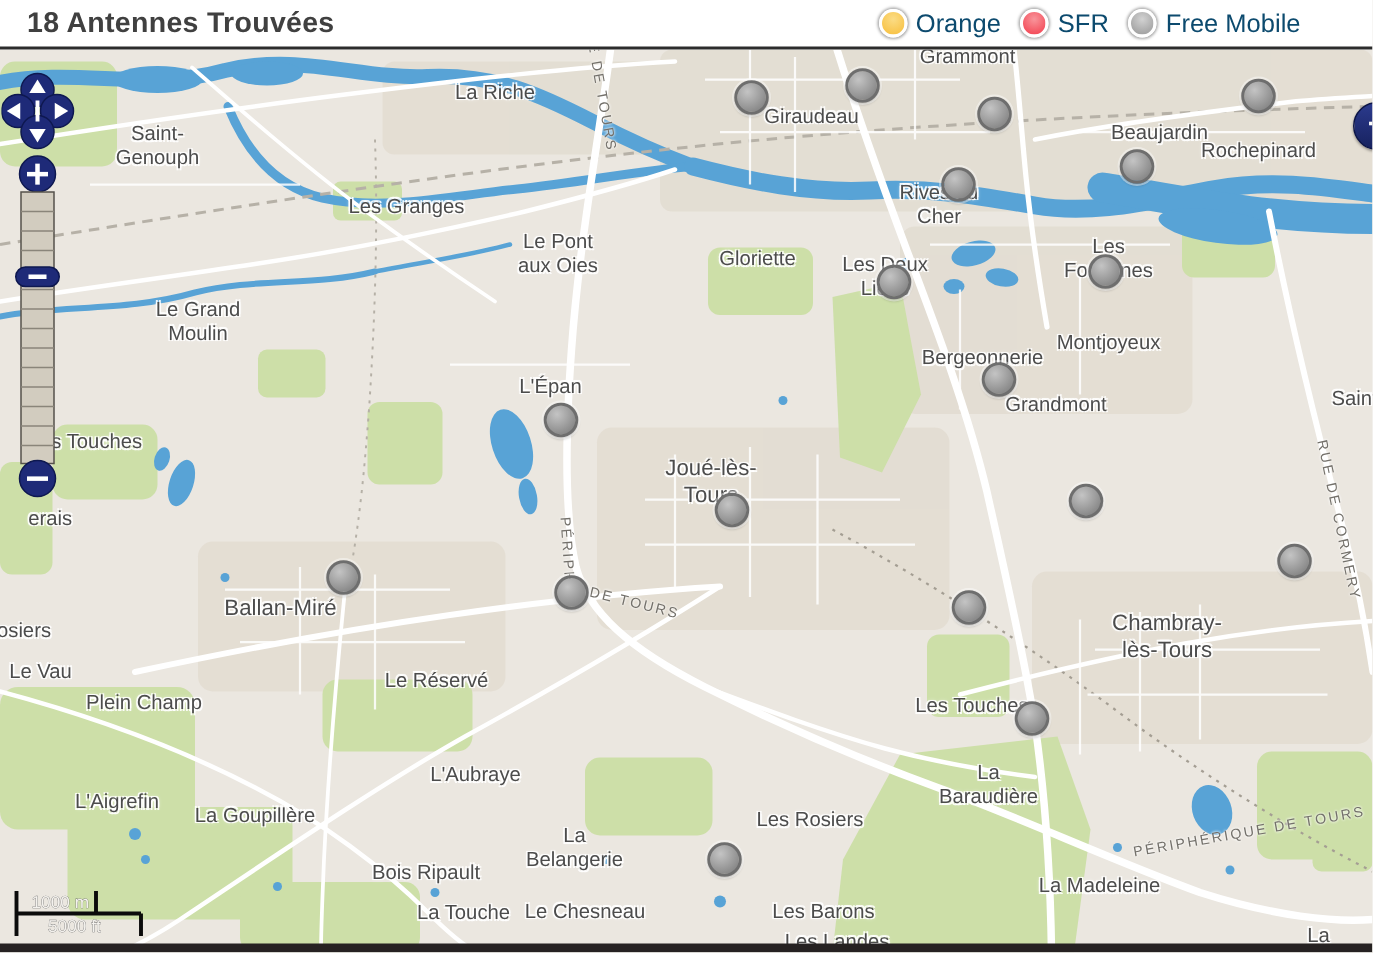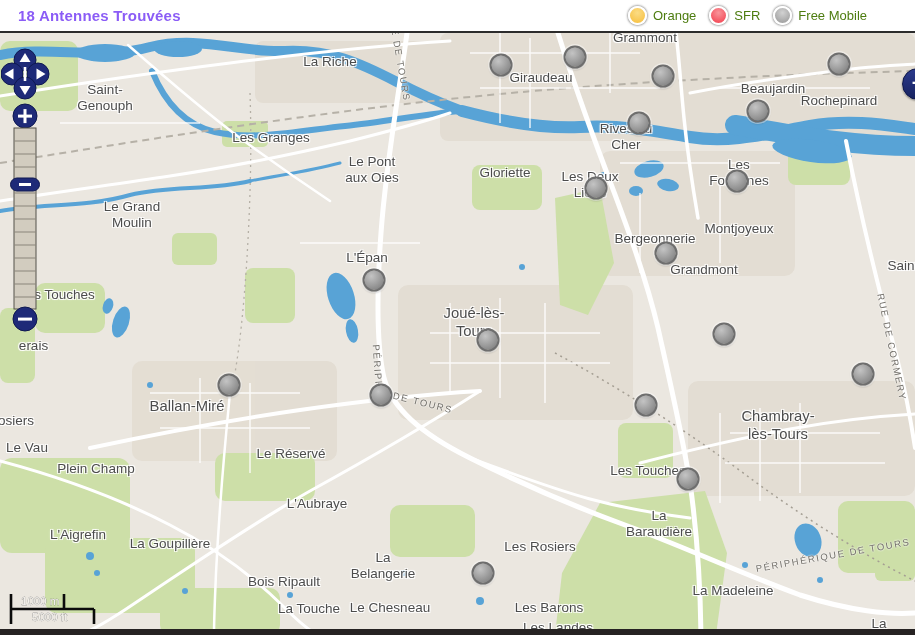--- a/index.html
+++ b/index.html
@@ -6,32 +6,32 @@
   body{
     width:915px;height:635px;overflow:hidden;position:relative;
     font-family:"Liberation Sans",sans-serif;background:#fff;
   }
   
   .header{
     position:absolute;top:0;left:0;width:915px;height:31px;background:#fff;
     border-bottom:2px solid #2c2c2c;display:flex;align-items:center;z-index:50;
   }
   .header-title{
-    margin-left:18px;font-size:15px;font-weight:600;color:#8b5cf6;letter-spacing:.2px;
+    margin-left:18px;font-size:19px;font-weight:600;color:#404040;letter-spacing:.2px;
   }
   .legend{
     margin-left:auto;margin-right:48px;display:flex;align-items:center;gap:13px;
   }
   .legend-item{display:flex;align-items:center;gap:6px;cursor:pointer;}
   .legend-dot{
     width:19px;height:19px;border-radius:50%;
     border:2px solid #fff;box-shadow:0 0 2px 1px rgba(0,0,0,.35);
     box-sizing:border-box;flex:0 0 auto;
   }
-  .legend-label{font-size:13px;color:#4d7c0f;}
+  .legend-label{font-size:17px;color:#0c4a6e;}
   
   .map{
     position:absolute;top:33px;left:0;width:915px;height:602px;
     background:#ebe7e0;overflow:hidden;cursor:grab;
   }
   .map svg.bg{position:absolute;top:0;left:0;}
   .layer{position:absolute;top:0;left:0;width:100%;height:100%;}
   .place-label{
     position:absolute;transform:translate(-50%,-50%);
     font-size:13.5px;color:#4c4c4c;text-align:center;line-height:1.22;
@@ -267,21 +267,21 @@
       <div class="place-label" style="left: 96px; top: 436px;">Plein Champ</div>
       <div class="place-label" style="left: 291px; top: 421px;">Le Réservé</div>
       <div class="place-label" style="left: 778px; top: 392px; font-size: 14.8px;">Chambray-
 lès-Tours</div>
       <div class="place-label" style="left: 648px; top: 438px;">Les Touches</div>
       <div class="place-label" style="left: 659px; top: 491px;">La
 Baraudière</div>
       <div class="place-label" style="left: 540px; top: 514px;">Les Rosiers</div>
       <div class="place-label" style="left: 66px; top: 502px; padding-left: 24px;">L'Aigrefin</div>
       <div class="place-label" style="left: 170px; top: 511px;">La Goupillère</div>
-      <div class="place-label" style="left: 317px; top: 471px;">L'Aubraye</div>
+      <div class="place-label" style="left: 317px; top: 484px;">L'Aubraye</div>
       <div class="place-label" style="left: 383px; top: 533px;">La
 Belangerie</div>
       <div class="place-label" style="left: 284px; top: 549px;">Bois Ripault</div>
       <div class="place-label" style="left: 309px; top: 576px;">La Touche</div>
       <div class="place-label" style="left: 390px; top: 575px;">Le Chesneau</div>
       <div class="place-label" style="left: 549px; top: 575px;">Les Barons</div>
       <div class="place-label" style="left: 558px; top: 595px;">Les Landes</div>
       <div class="place-label" style="left: 733px; top: 558px;">La Madeleine</div>
       <div class="place-label" style="left: 879px; top: 591px;">La</div>
     </div>

